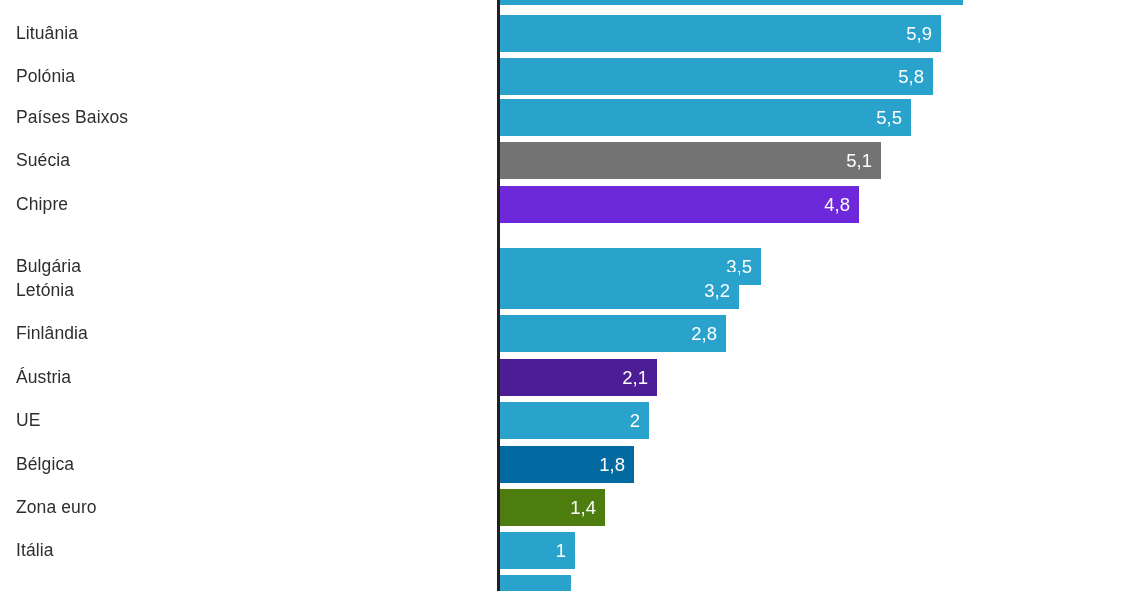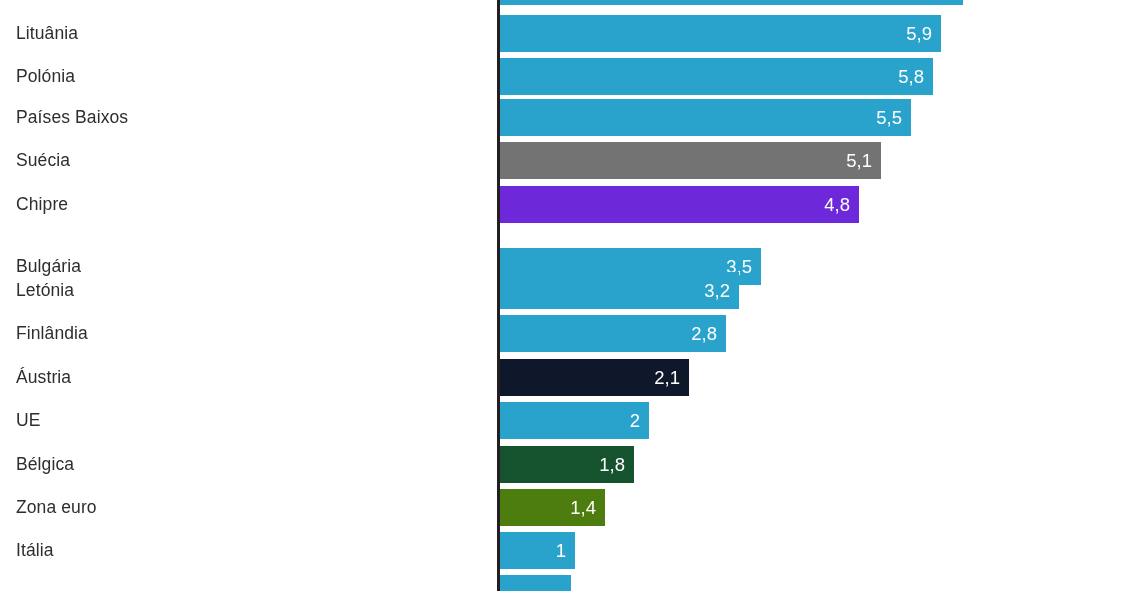--- a/index.html
+++ b/index.html
@@ -121,33 +121,33 @@
         </div>
       </div>
       <div class="row" style="top: 315px; height: 37px;">
         <div class="cat-label">Finlândia</div>
         <div class="bar" style="width: 209px; background: rgb(41, 163, 203); padding-left: 17px;">
           <span class="bar-value">2,8</span>
         </div>
       </div>
       <div class="row" style="top: 359px; height: 37px;">
         <div class="cat-label">Áustria</div>
-        <div class="bar" style="width: 157px; background: #0f172a; padding-left: 32px;">
+        <div class="bar" style="width: 157px; background: #4c1d95;">
           <span class="bar-value">2,1</span>
         </div>
       </div>
       <div class="row" style="top: 402px; height: 37px;">
         <div class="cat-label">UE</div>
         <div class="bar" style="width: 149px; background: rgb(41, 163, 203);">
           <span class="bar-value">2</span>
         </div>
       </div>
       <div class="row" style="top: 446px; height: 37px;">
         <div class="cat-label">Bélgica</div>
-        <div class="bar" style="width: 134px; background: #14532d;">
+        <div class="bar" style="width: 134px; background: #0369a1;">
           <span class="bar-value">1,8</span>
         </div>
       </div>
       <div class="row" style="top: 489px; height: 37px;">
         <div class="cat-label">Zona euro</div>
         <div class="bar" style="width: 105px; background: #4d7c0f;">
           <span class="bar-value">1,4</span>
         </div>
       </div>
       <div class="row" style="top: 532px; height: 37px;">

